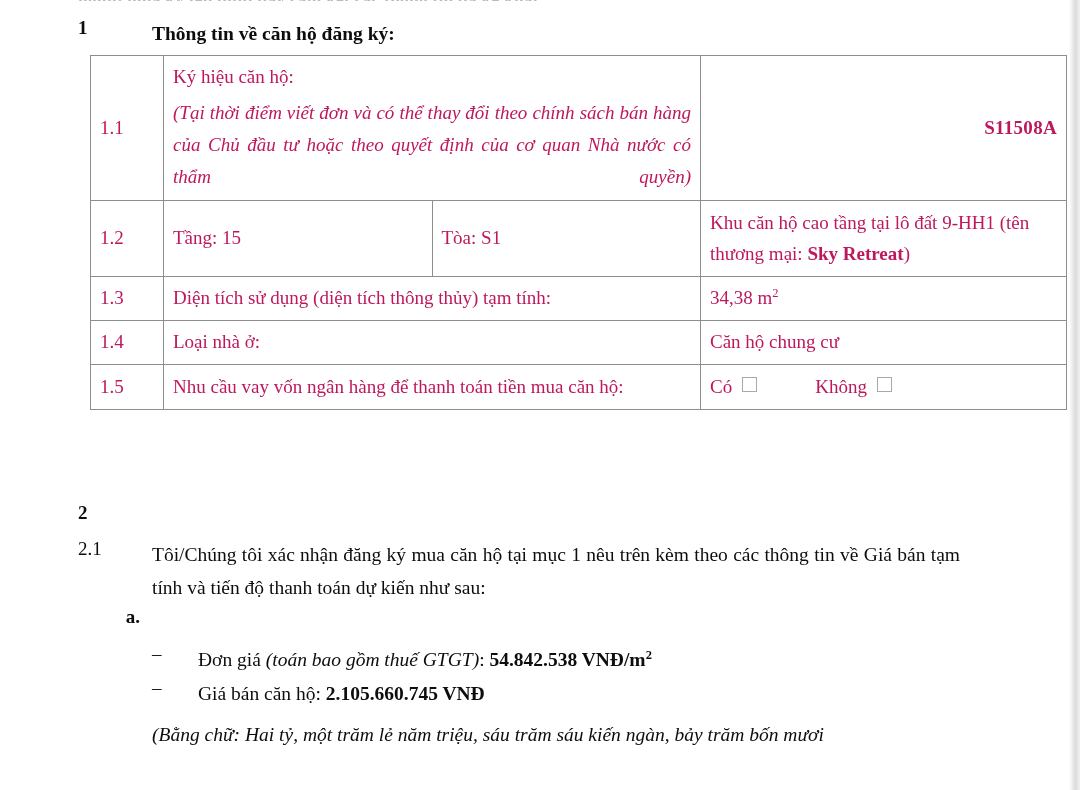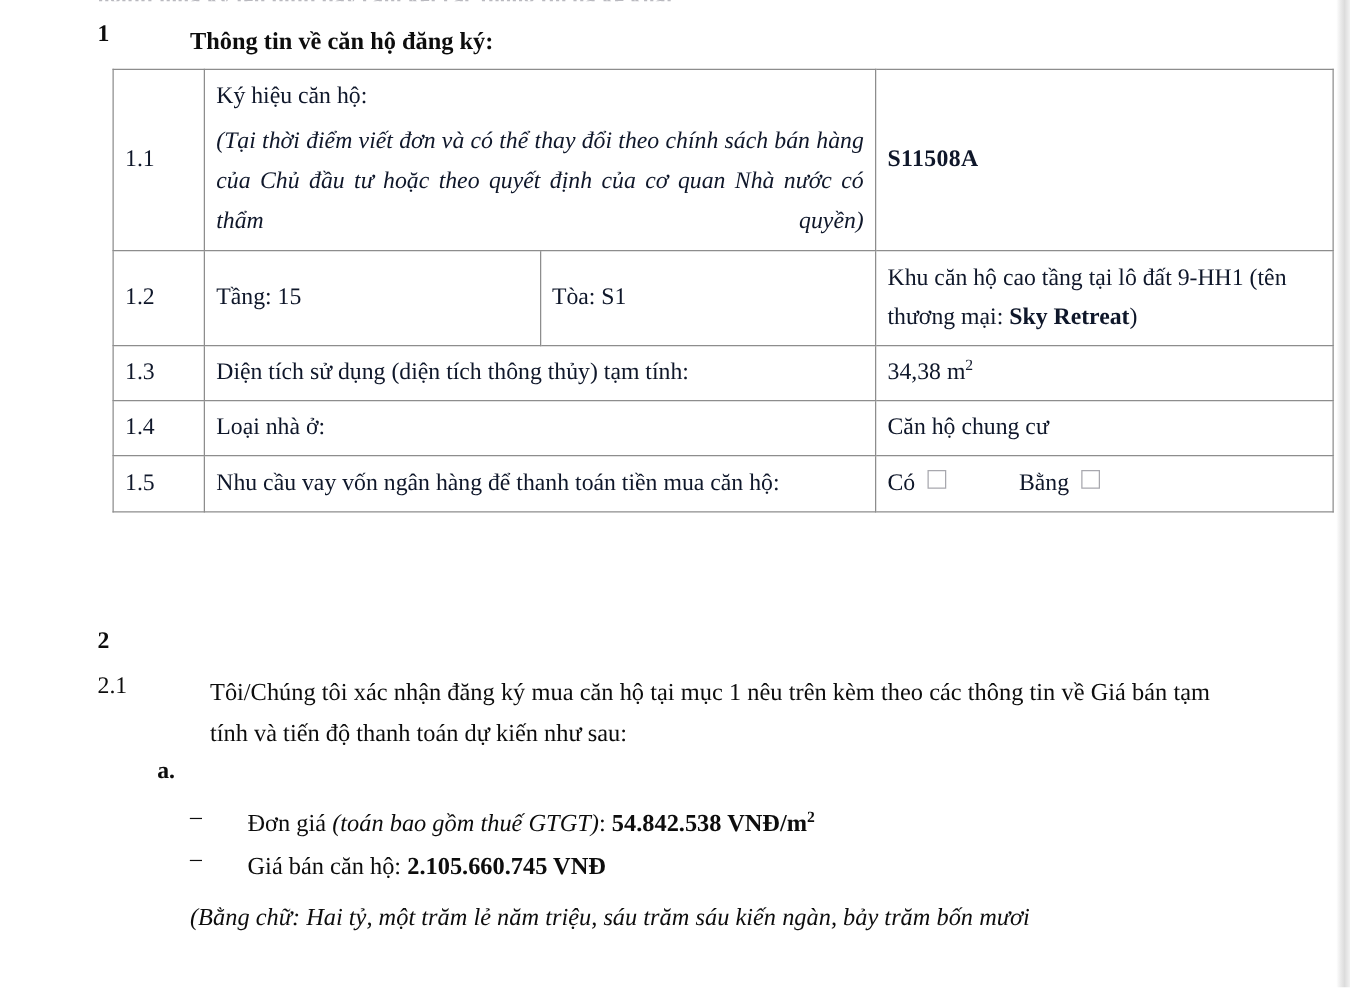--- a/index.html
+++ b/index.html
@@ -78,21 +78,21 @@
     border-collapse: collapse;
     table-layout: fixed;
     background: #fff;
   }
   #apt-table td {
     border: 1px solid #8d8d8d;
     padding: 6px 9px 7px 9px;
     font-size: 19px;
     line-height: 30px;
     vertical-align: middle;
-    color: #0f172a;
+    color: #be185d;
   }
   td.idx {
     width: 54px;
     text-align: left;
     padding-left: 2px;
     padding-right: 2px;
   }
   td.c-left   { width: 286px; }
   td.c-mid    { width: 232px; }
   td.c-right  { width: 347px; }
@@ -101,21 +101,21 @@
   .cell-title { display: block; }
   .justify-note {
     display: block;
     font-style: italic;
     text-align: justify;
     text-align-last: justify;
     line-height: 32px;
     margin-top: 5px;
   }
   .center-bold {
-    text-align: left;
+    text-align: right;
     font-weight: bold;
     letter-spacing: .3px;
   }
   .justify-2 {
     text-align: justify;
     text-align-last: left;
     line-height: 31px;
   }
   .sup { font-size: 12.5px; vertical-align: super; line-height: 0; }
 
@@ -194,31 +194,31 @@
         <td class="c-wide" colspan="2">Loại nhà ở:</td>
         <td class="c-right">Căn hộ chung cư</td>
       </tr>
 
       <tr>
         <td class="idx">1.5</td>
         <td class="c-wide" colspan="2">
           <span class="justify-2">Nhu cầu vay vốn ngân hàng để thanh toán tiền mua căn hộ:</span>
         </td>
         <td class="c-right">
-          <span>Có</span><span class="cbox"></span><span class="gap-lg"></span><span>Bằng</span><span class="cbox"></span>
+          <span>Có</span><span class="cbox"></span><span class="gap-lg"></span><span>Không</span><span class="cbox"></span>
         </td>
       </tr>
     </tbody>
   </table>
 
   <div class="line" style="left:78px; top:502px;">
     <span class="num bold">2</span>
   </div>
 
-  <div class="line" style="left:78px; top:538px; width:890px;gap:16px;">
+  <div class="line" style="left:78px; top:538px; width:890px;">
     <span class="num">2.1</span>
     <span class="body-txt" style="width:808px; display:block; text-align:justify;">Tôi/Chúng tôi xác nhận đăng ký mua căn hộ tại mục 1 nêu trên kèm theo các thông tin về Giá bán tạm tính và tiến độ thanh toán dự kiến như sau:</span>
   </div>
 
   <div class="line" style="left:78px; top:606px;">
     <span class="sub-letter">a.</span>
   </div>
 
   <div class="line" style="left:152px; top:643px;">
     <span class="dash">–</span>

